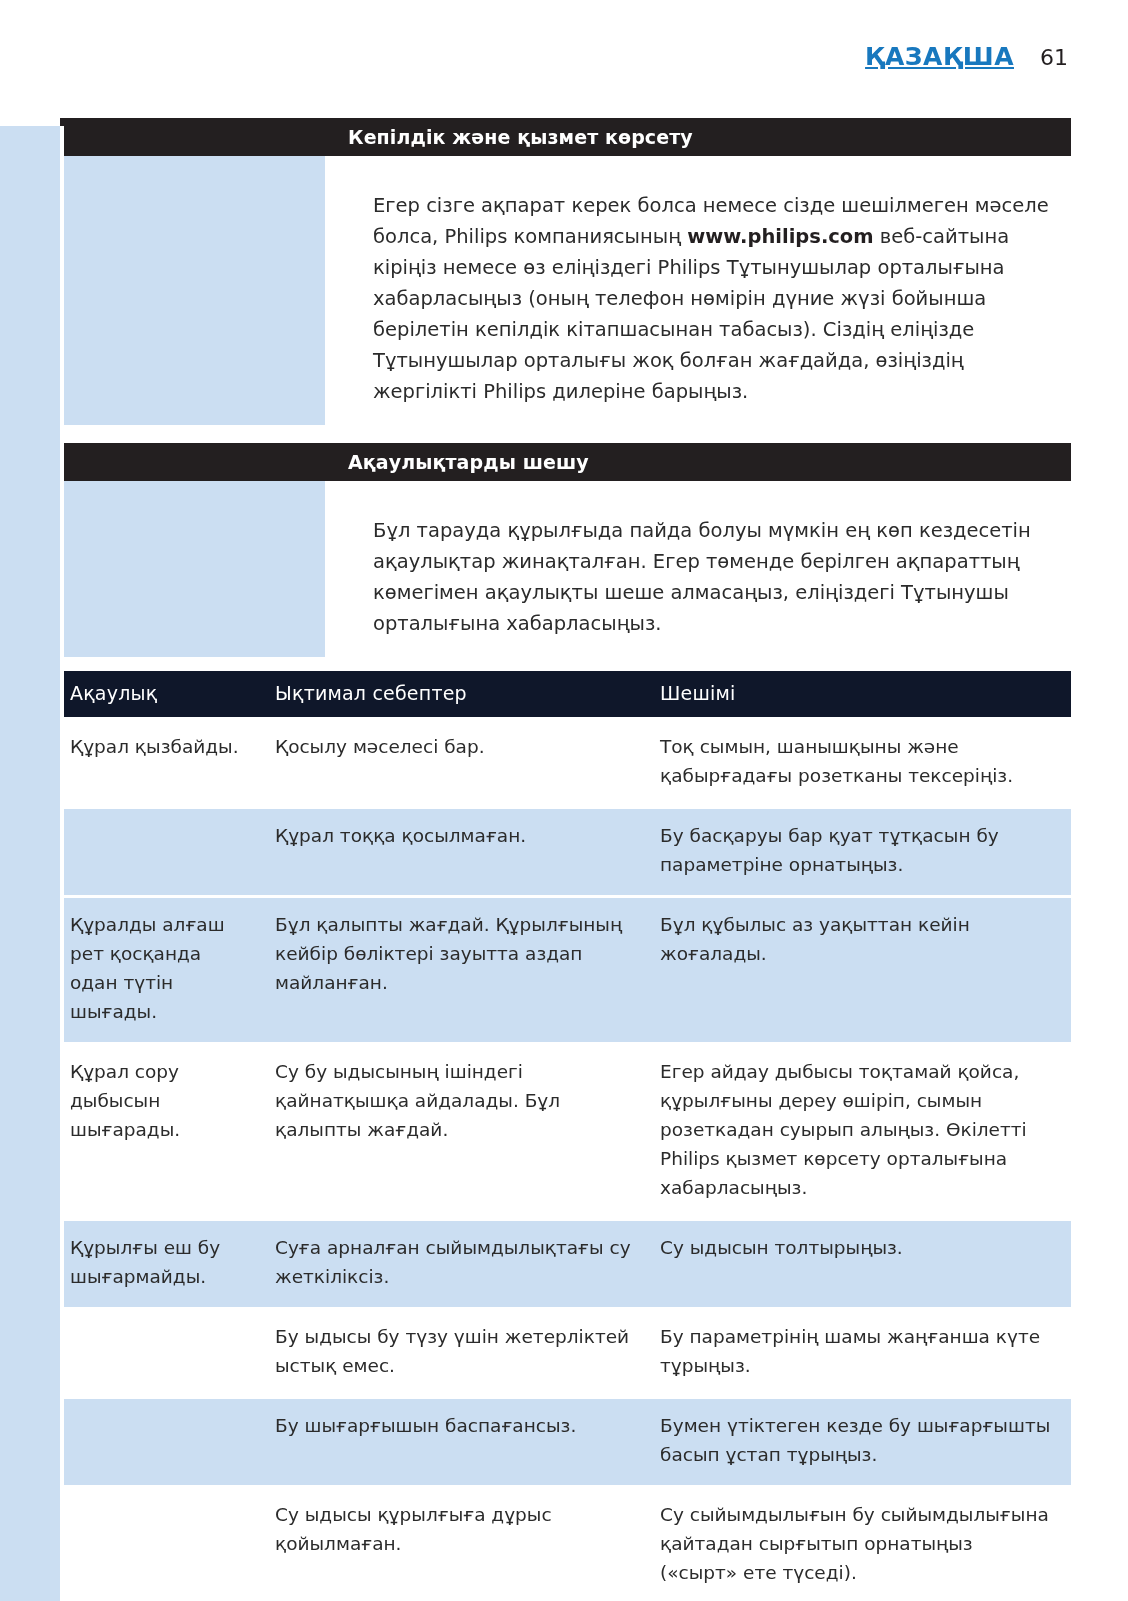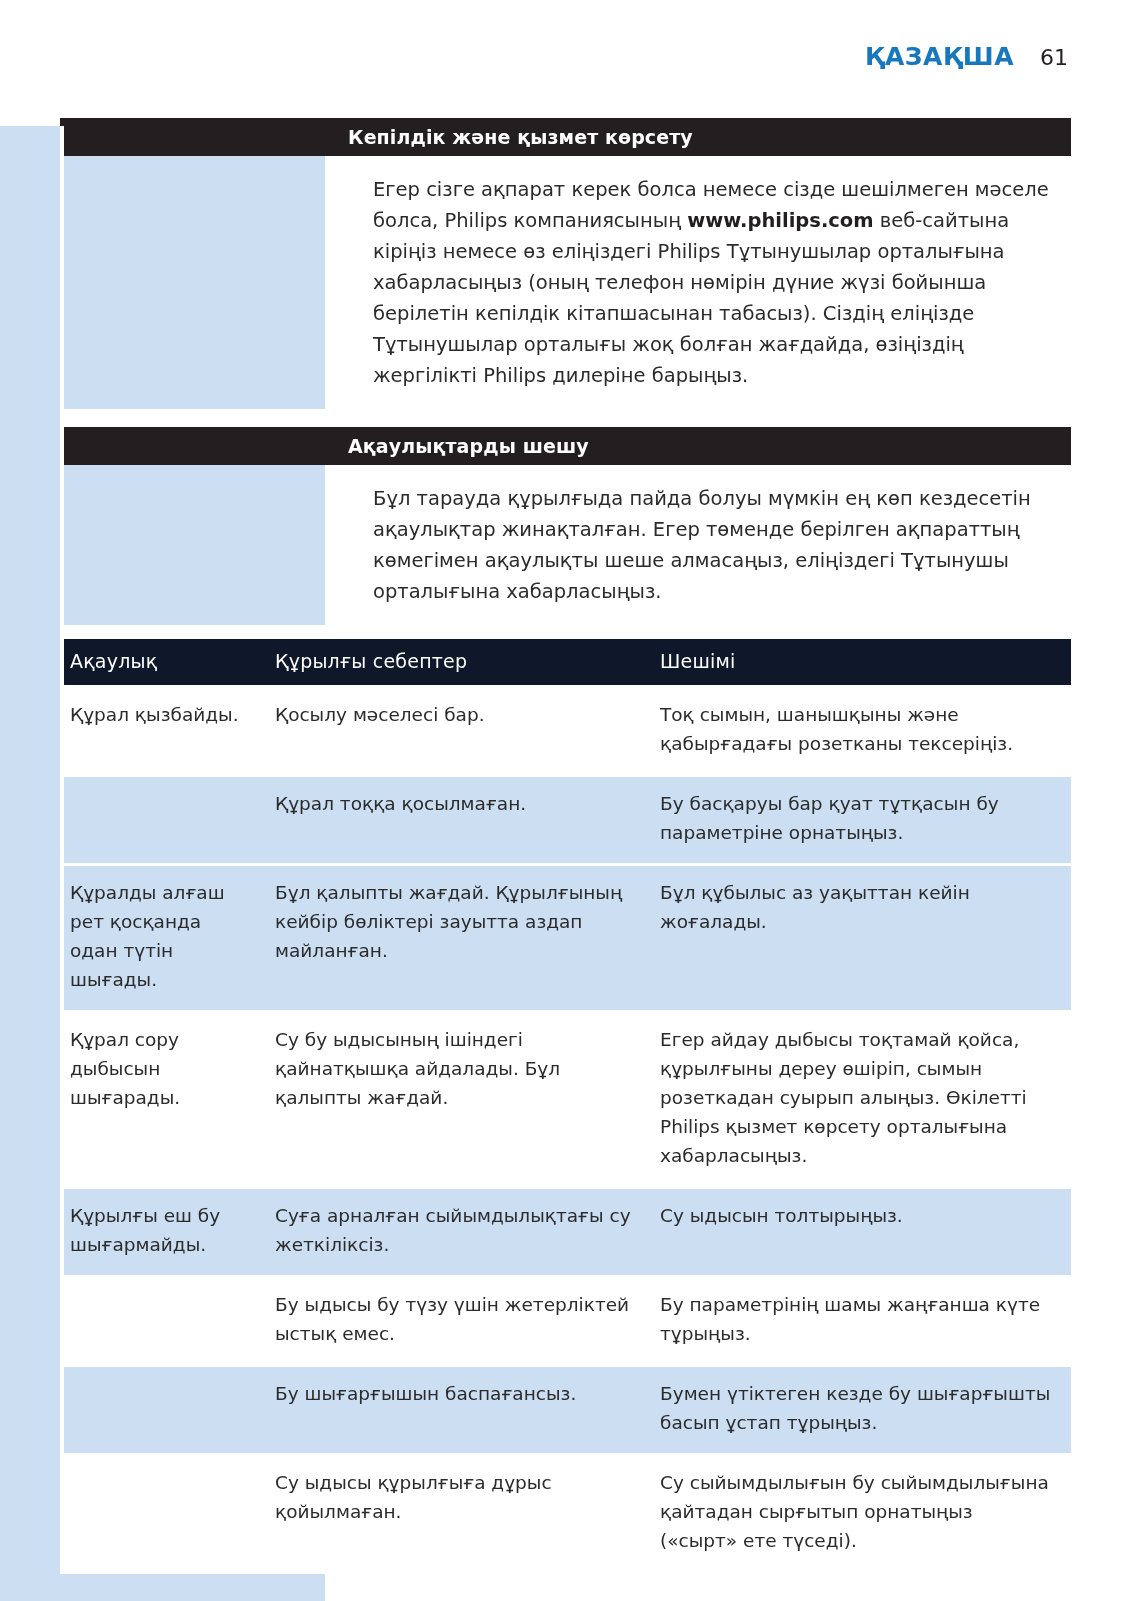--- a/index.html
+++ b/index.html
@@ -22,20 +22,21 @@
     right: 60px;
     display: flex;
     align-items: baseline;
     gap: 26px;
   }
   #lang-title {
     color: #1878be;
     font-size: 25px;
     font-weight: bold;
     letter-spacing: 0.5px;
+    text-decoration: underline;
   }
   #page-number {
     color: #231f20;
     font-size: 22px;
     font-weight: normal;
   }
 
   
   #left-margin-block {
     position: absolute;
@@ -63,21 +64,21 @@
     top: 118px;
     width: 1011px;
   }
 
   
   .section-bar {
     background: #231f20;
     height: 38px;
     display: flex;
     align-items: center;
-    margin-bottom: 4px;
+    margin-bottom: 20px;
   }
   .section-bar .section-title {
     color: #ffffff;
     font-size: 19px;
     font-weight: bold;
     padding-left: 288px;
     letter-spacing: 0.1px;
   }
 
   
@@ -172,21 +173,21 @@
 
   <table id="trouble-table">
     <colgroup>
       <col class="c1">
         <col class="c2">
         <col class="c3">
     </colgroup>
     <thead>
       <tr>
         <th>Ақаулық</th>
-        <th>Құрылғы себептер</th>
+        <th>Ықтимал себептер</th>
         <th>Шешімі</th>
       </tr>
     </thead>
     <tbody id="trouble-body">
         <tr class="row-white">
           <td class="c1cell">Құрал қызбайды.</td>
           <td class="c2cell">Қосылу мәселесі бар.</td>
           <td class="c3cell">Тоқ сымын, шанышқыны және қабырғадағы розетканы тексеріңіз.</td>
         </tr>
         <tr class="row-blue">

